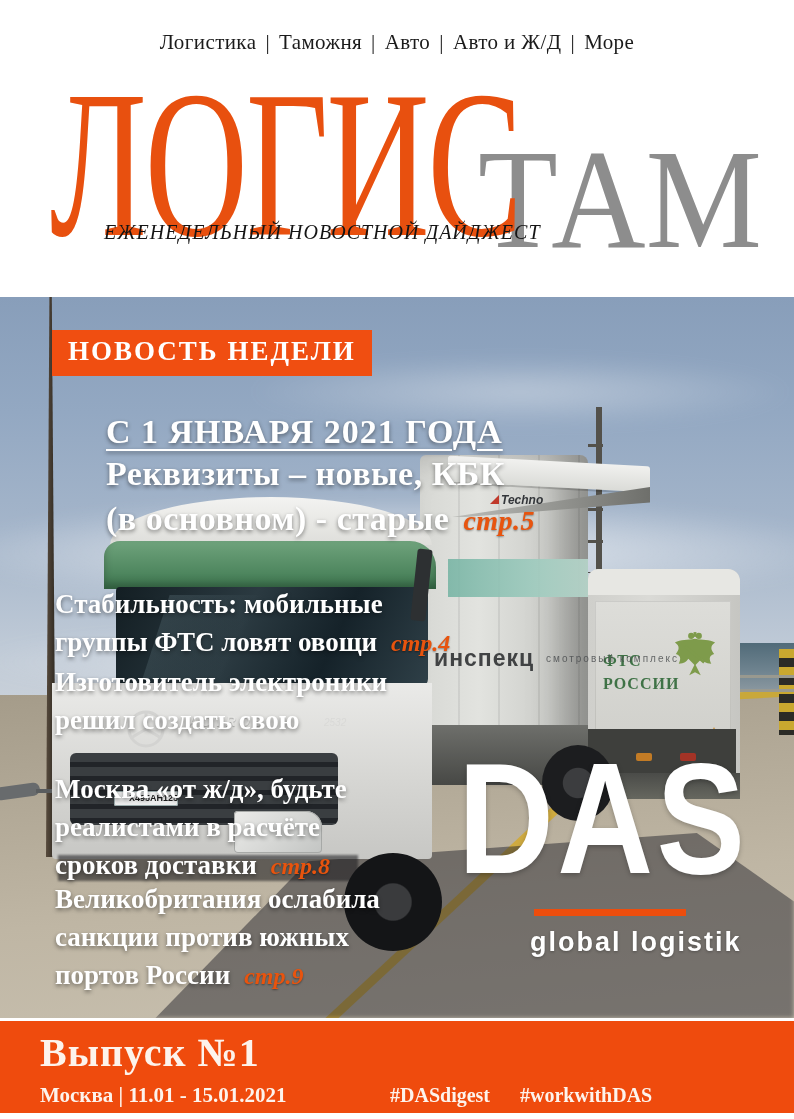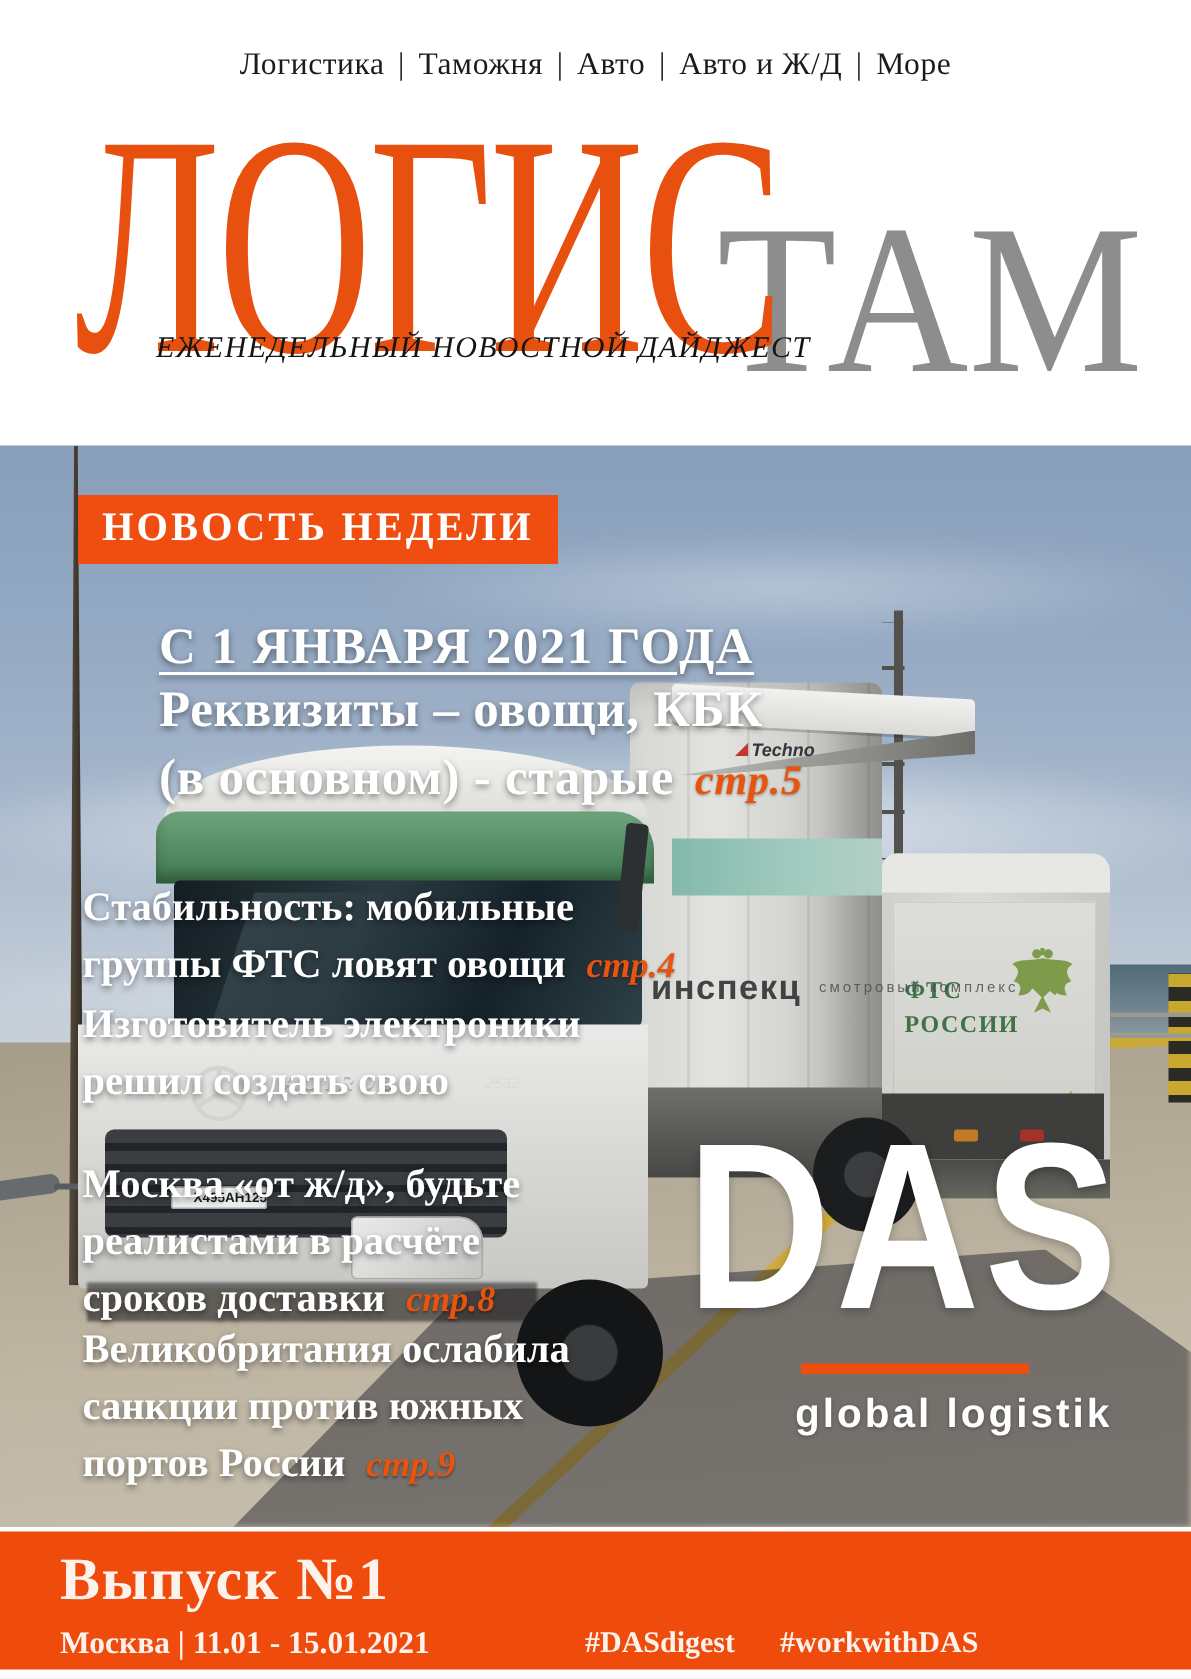--- a/index.html
+++ b/index.html
@@ -283,21 +283,21 @@
         <div class="headlight"></div>
       </div>
     </div>
     <div class="cab-under abs"></div>
     <div class="wheel-f abs"></div>
 
     <div class="badge abs">НОВОСТЬ НЕДЕЛИ</div>
 
     <div class="headline abs ph-shadowtxt">
       <div class="hl-title">С 1 ЯНВАРЯ 2021 ГОДА</div>
-      <div class="hl-line">Реквизиты – овощи, КБК</div>
+      <div class="hl-line">Реквизиты – новые, КБК</div>
       <div class="hl-line"><span>(в основном) - старые</span><span class="pageref">стр.5</span></div>
     </div>
 
     <div class="news-item n1 abs ph-shadowtxt">
       <div>Стабильность: мобильные</div>
       <div><span>группы ФТС ловят овощи</span><span class="pageref">стр.4</span></div>
     </div>
 
     <div class="news-item n2 abs ph-shadowtxt">
       <div>Изготовитель электроники</div>

